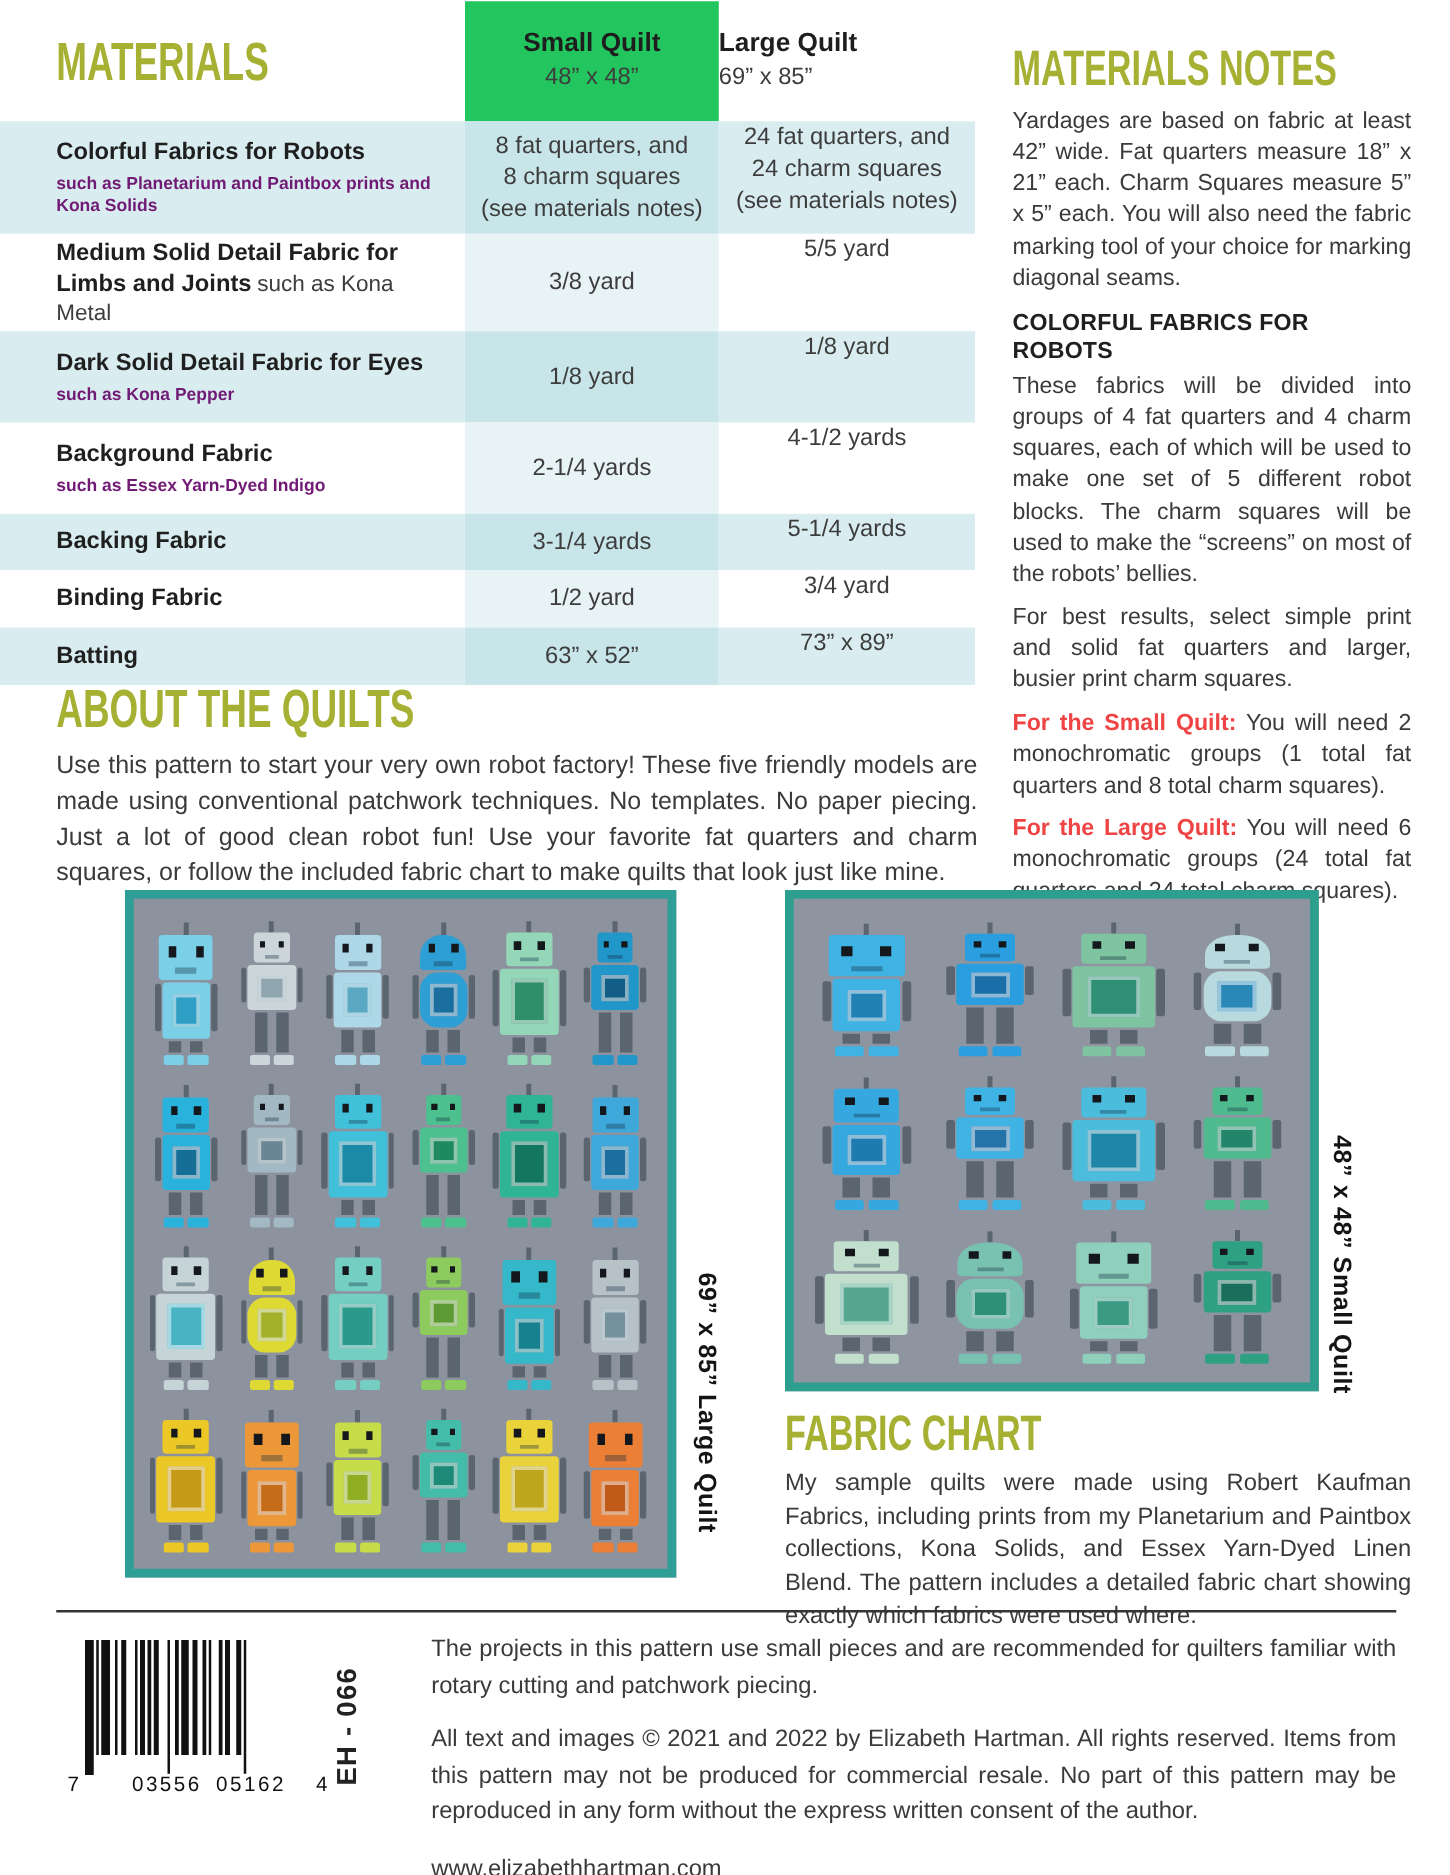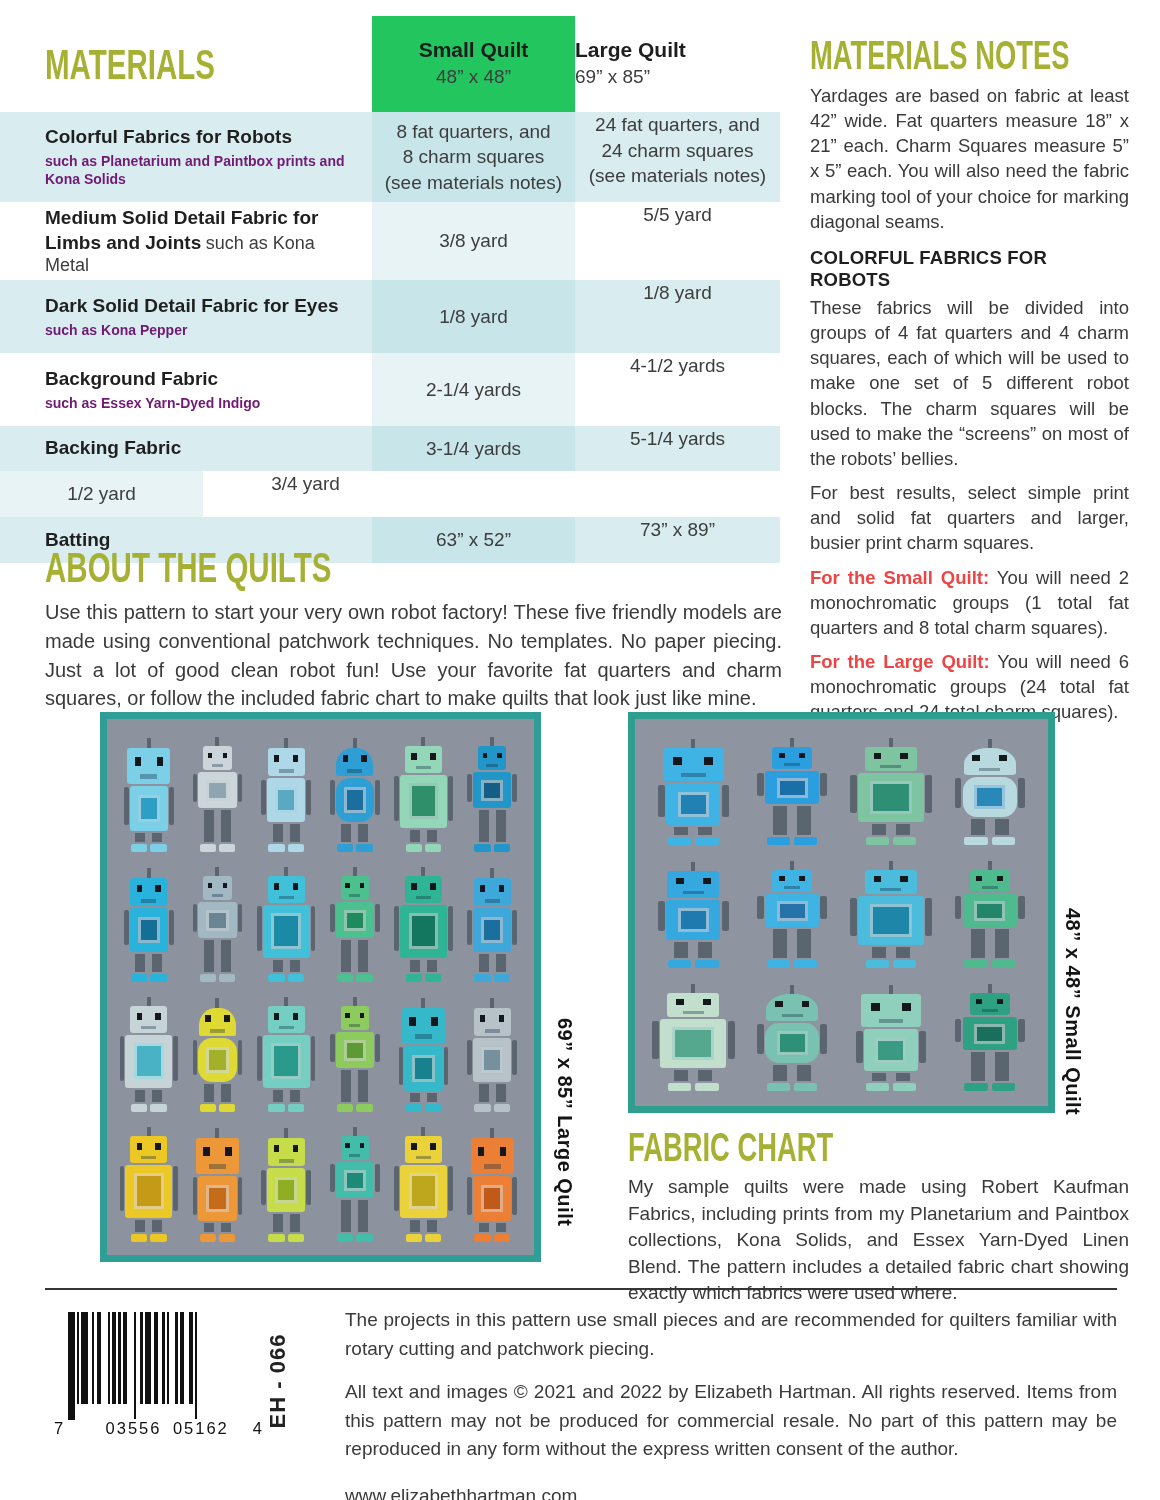--- a/index.html
+++ b/index.html
@@ -4,21 +4,21 @@
 <style>
   * { margin:0; padding:0; box-sizing:border-box; }
   body { background:#e9e9e9; font-family:"Liberation Sans", sans-serif; }
   #page { position:relative; width:1160px; height:1500px; background:#ffffff; margin:0 auto; overflow:hidden; color:#3d3d3d; }
 
   
   .hgreen { display:inline-block; font-weight:bold; color:#a6b033; font-size:41px; line-height:1;
             transform:scale(.72,1.05); transform-origin:left center; white-space:nowrap; letter-spacing:0; }
 
   
-  .tbl { position:absolute; left:0; top:16px; width:780px; }
+  .tbl { position:absolute; left:0; top:1px; width:780px; }
   .trow { display:flex; width:100%; }
   .c1 { width:372px; padding:8px 18px 8px 45px; display:flex; flex-direction:column; justify-content:center; }
   .c2 { width:203px; display:flex; align-items:center; justify-content:center; text-align:center; white-space:pre-line; }
   .c3 { width:205px; display:flex; align-items:flex-start; justify-content:center; text-align:center; white-space:pre-line; }
   .thead { height:96px; }
   .thead .c2, .thead .c3 { flex-direction:column; padding-top:22px; justify-content:flex-start; }
   .thead .c2 { background:#22c55e; }
   .colttl { font-weight:bold; font-size:21px; color:#1e1e1e; }
   .colsize { font-size:19px; color:#3d3d3d; margin-top:4px; }
   .trow.tint .c1, .trow.tint .c3 { background:#d9edf0; }
@@ -159,20 +159,23 @@
       <div class="c3 val">4-1/2 yards</div>
     </div>
     <div class="trow tint" style="height:45px">
       <div class="c1">
           <div><span class="lbl">Backing Fabric</span></div>
         </div>
       <div class="c2 val">3-1/4 yards</div>
       <div class="c3 val">5-1/4 yards</div>
     </div>
     <div class="trow plain" style="height:46px">
+      <div class="c1">
+          <div><span class="lbl">Binding Fabric</span></div>
+        </div>
       <div class="c2 val">1/2 yard</div>
       <div class="c3 val">3/4 yard</div>
     </div>
     <div class="trow tint" style="height:46px">
       <div class="c1">
           <div><span class="lbl">Batting</span></div>
         </div>
       <div class="c2 val">63” x 52”</div>
       <div class="c3 val">73” x 89”</div>
     </div>

